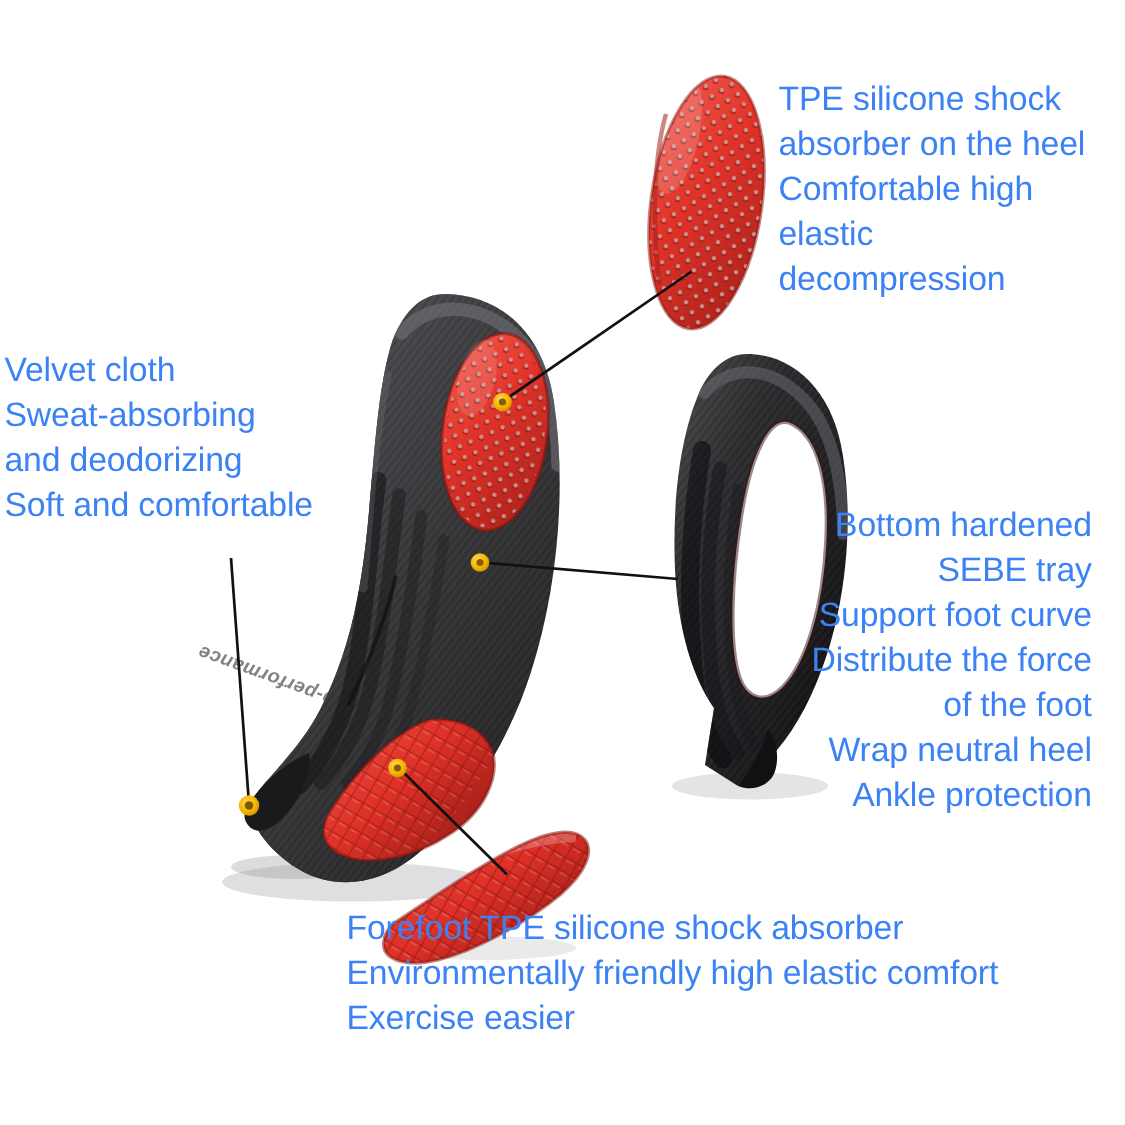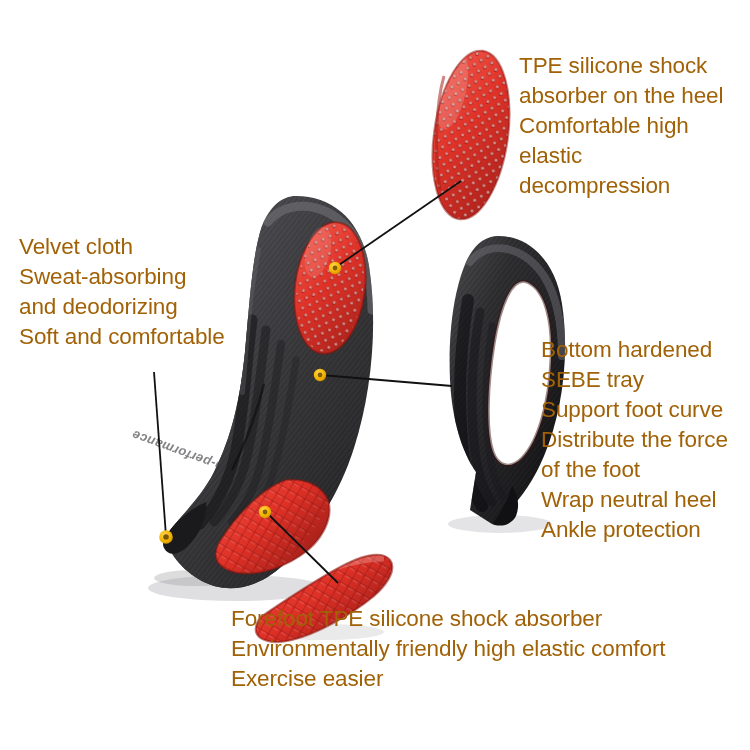--- a/index.html
+++ b/index.html
@@ -8,30 +8,30 @@
     background:#ffffff;
     font-family:"Liberation Sans", sans-serif;
     overflow:hidden;
     position:relative;
   }
   #stage{position:relative;width:750px;height:750px;background:#fff;}
 
   
   .callout{
     position:absolute;
-    color:#a16207;
+    color:#3b82f6;
     font-size:22.5px;
     line-height:30px;
     white-space:pre;
     font-family:"Liberation Sans", sans-serif;
     letter-spacing:-0.1px;
   }
   #callout-heel{ left:519px; top:51px; }
-  #callout-velvet{ left:3px;  top:232px;margin-left:16px; }
-  #callout-tray{  left:541px; top:335px; }
+  #callout-velvet{ left:3px;  top:232px; }
+  #callout-tray{  left:541px; top:335px;text-align:right; }
   #callout-fore{  left:231px; top:604px; }
 
   
   #art{position:absolute;left:0;top:0;width:750px;height:750px;}
   svg{display:block;}
 </style>
 </head>
 <body>
 
 <div id="stage">

